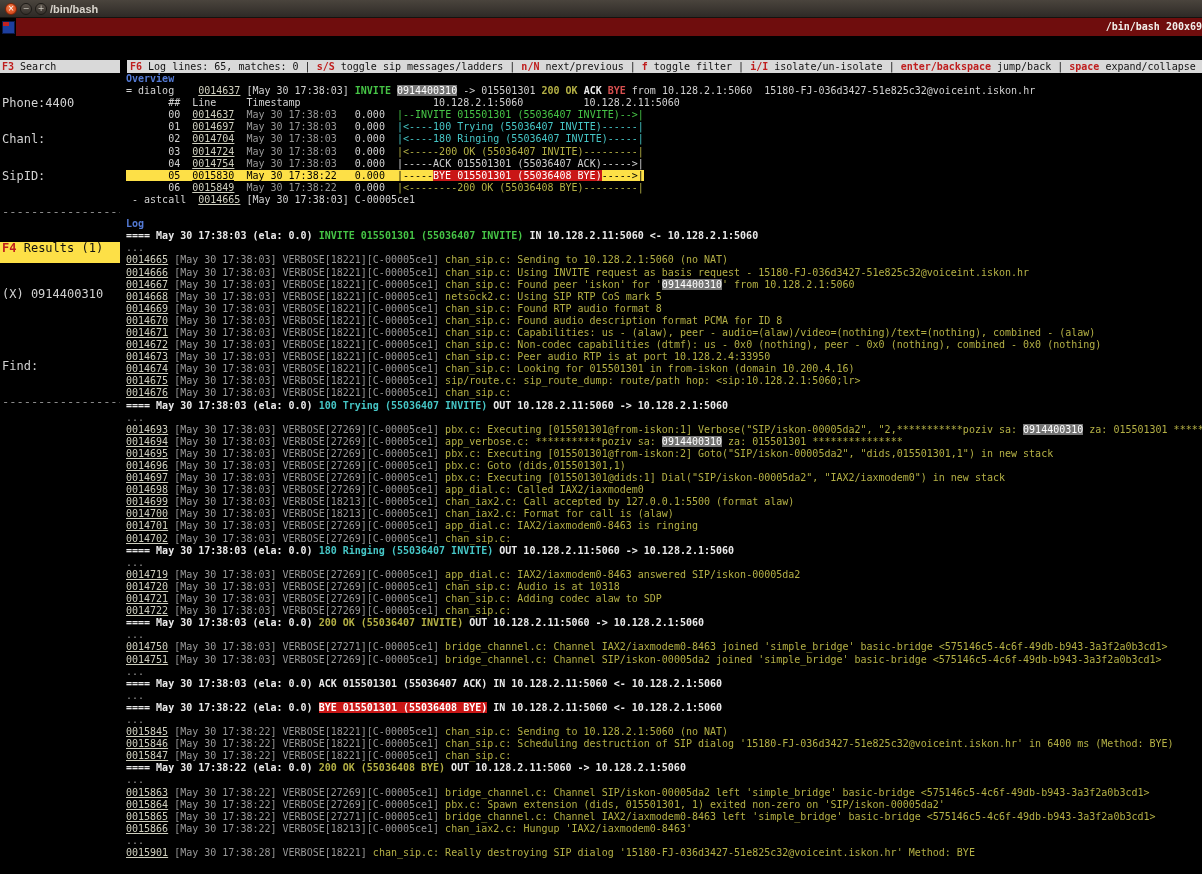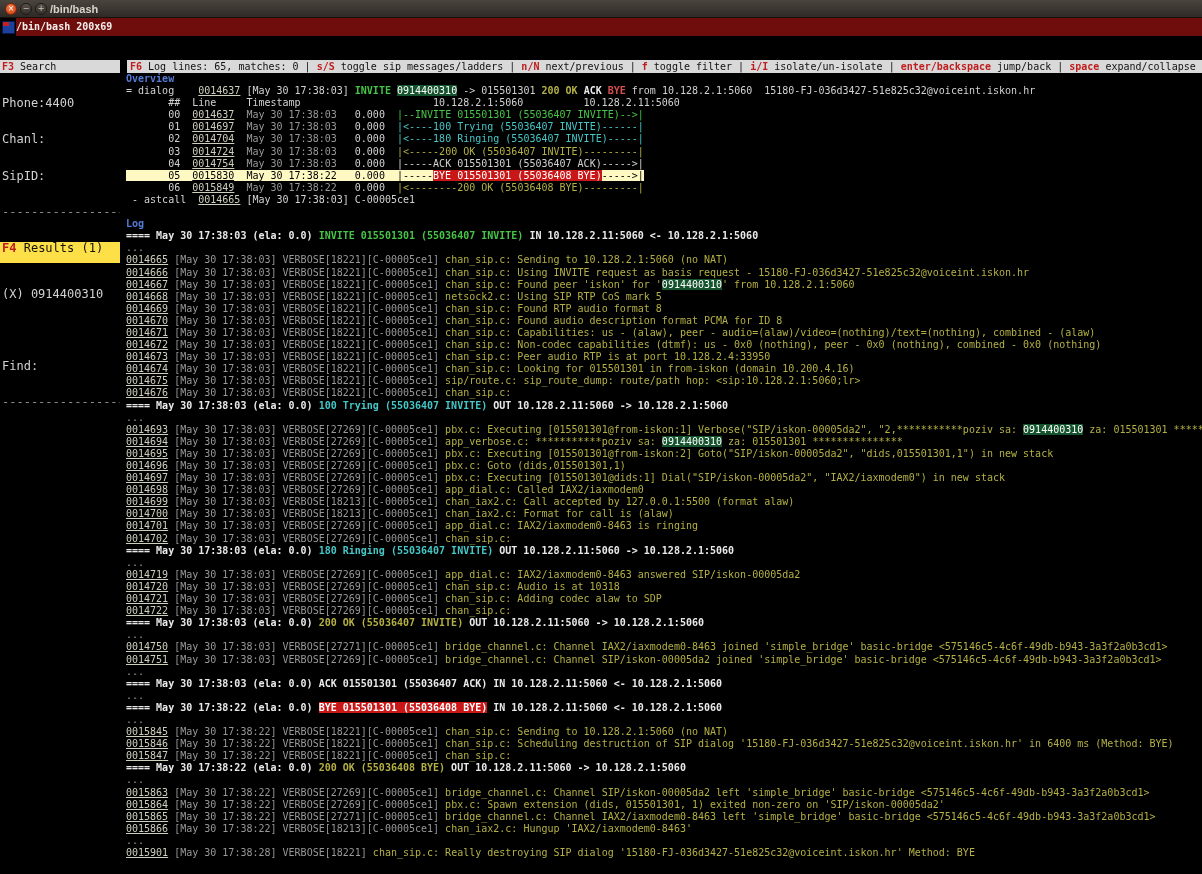--- a/index.html
+++ b/index.html
@@ -12,21 +12,21 @@
   .btn{width:12px;height:12px;border-radius:50%;display:inline-flex;align-items:center;justify-content:center;
     font-size:8px;line-height:1;margin-right:3px;color:#fff;font-family:"DejaVu Sans",sans-serif}
   .btn.close{background:radial-gradient(circle at 35% 30%,#f07a46,#ce3a10);border:1px solid #7e2306}
   .btn.mm{background:linear-gradient(#585149,#35302b);border:1px solid #1d1a16;color:#cfcabf}
   .wtitle{font-family:"Liberation Sans",sans-serif;font-weight:bold;font-size:11px;color:#d9d5cd}
 
   .xbar{height:18px;background:#000;display:flex;align-items:stretch}
   .screen-icon{width:16px;position:relative;background:#000;flex:0 0 16px}
   .screen-icon::before{content:"";position:absolute;left:2px;top:3px;width:11px;height:11px;background:#1d3f9e;border:1px solid #0b1a4a}
   .screen-icon::after{content:"";position:absolute;left:3px;top:4px;width:6px;height:4px;background:#c42222}
-  .xtitle{flex:1;background:#6f0d0d;color:#f1efeb;text-align:left;font-size:10px;font-weight:bold;line-height:18px;white-space:pre}
+  .xtitle{flex:1;background:#6f0d0d;color:#f1efeb;text-align:right;font-size:10px;font-weight:bold;line-height:18px;white-space:pre}
 
   
   .terminal{position:absolute;top:52px;left:0;width:1202px;height:838px;background:#000;
     padding-top:8px;display:flex;flex-direction:column}
   .topbar{flex:0 0 13px;display:flex}
   .sb-head{width:120px;flex:0 0 120px;background:#d9d9d9;font-size:10px;line-height:13px;padding-left:2px;color:#111;white-space:pre}
   .gap{width:7px;flex:0 0 7px;background:#000}
   .menubar{flex:1;background:#d9d9d9;font-size:10px;line-height:13px;padding-left:3px;color:#111;white-space:pre;overflow:hidden}
   .tbody{flex:1;display:flex;overflow:hidden}
   .sidebar{width:120px;flex:0 0 120px;padding-left:2px;font-size:12px;line-height:12.1px;color:#d2d2d2;white-space:pre;overflow:hidden}
@@ -41,23 +41,23 @@
   
   .seg.w{color:#d2d2d2}
   .seg.lnk{color:#cfcfbe;text-decoration:underline}
   .seg.b{color:#e9e9e9;font-weight:bold}
   .seg.gy{color:#989898}
   .seg.yl{color:#b4b045}
   .seg.gn{color:#46c446}
   .seg.cy{color:#46c6c6}
   .seg.rd{color:#d85050}
   .seg.bl{color:#5379d4;font-weight:bold}
-  .seg.hl{background:#14532d;color:#ffffff}
+  .seg.hl{background:#737373;color:#ffffff}
   .seg.rbg{background:#c91616;color:#ffffff}
-  .seg.sel{background:#fef9c3;color:#000}
+  .seg.sel{background:#fde047;color:#000}
 
   
   .menubar .seg.t,.statusbar .seg.t{color:#111}
   .menubar .seg.k{color:#bf1e1e;font-weight:bold}
   .statusbar .seg.k{color:#bf1e1e}
   .statusbar .seg.kb{color:#2525bd}
 </style>
 </head>
 <body>
 

